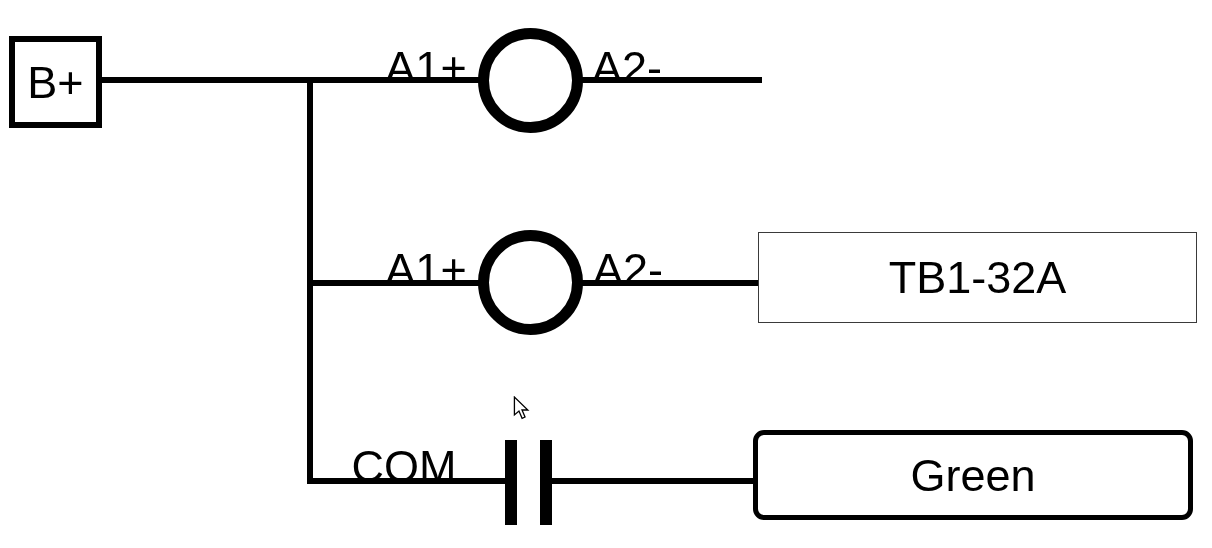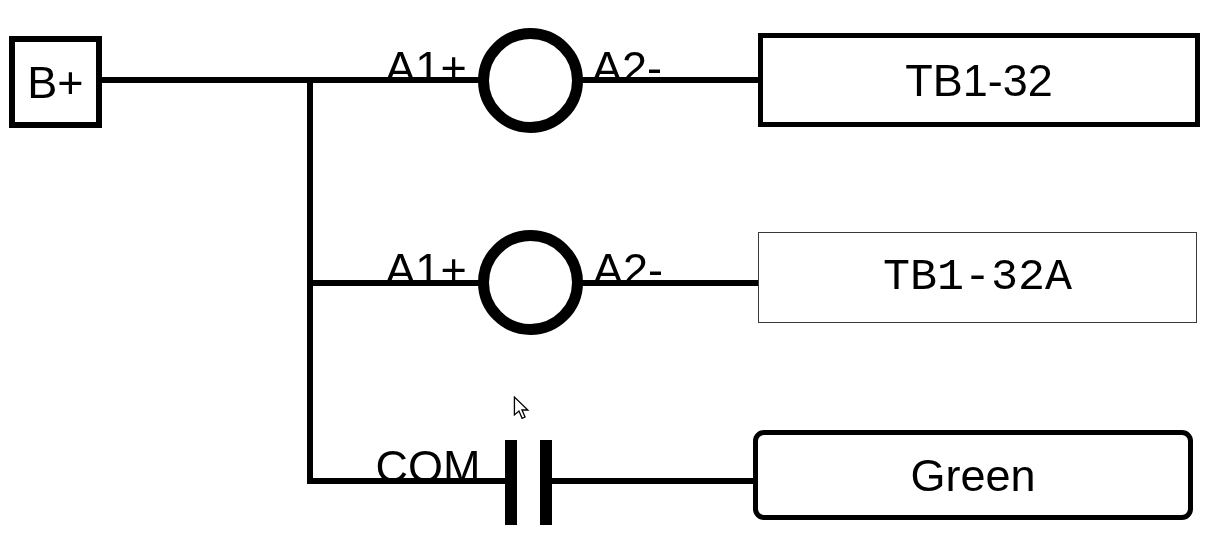--- a/index.html
+++ b/index.html
@@ -28,21 +28,21 @@
     background: var(--bg);
     border: 5px solid var(--line);
     display: flex;
     align-items: center;
     justify-content: center;
     font-size: 45px;
     line-height: 1;
     box-sizing: border-box;
   }
   .box.source { border-width: 6px; }
-  .box.thin { border: 1px solid var(--thin); font-family: Liberation Mono, monospace; }
+  .box.thin { border: 1px solid var(--thin); }
 
   
   .coil {
     position: absolute;
     width: 105px;
     height: 105px;
     border: 11px solid var(--line);
     border-radius: 50%;
     background: var(--bg);
     box-sizing: border-box;
@@ -81,32 +81,29 @@
   <div class="wire h" style="left:307px; top:478px; width:200px;"></div>
   <div class="wire h" style="left:550px; top:478px; width:207px;"></div>
 
   <div class="box source" style="left:9px; top:36px; width:93px; height:92px;">
     <span>B+</span>
   </div>
 
   <div class="lbl" style="left:426px; top:10px;">A1+</div>
   <div class="lbl" style="left:627px; top:10px;">A2-</div>
   <div class="coil" style="left:478px; top:28px;"></div>
-  <div class="box" style="left:758px; top:33px; width:442px; height:94px;">
-    <span>TB1-32</span>
-  </div>
 
   <div class="lbl" style="left:426px; top:212px;">A1+</div>
   <div class="lbl" style="left:628px; top:212px;">A2-</div>
   <div class="coil" style="left:478px; top:230px;"></div>
   <div class="box thin" style="left:758px; top:232px; width:439px; height:91px;">
     <span>TB1-32A</span>
   </div>
 
-  <div class="lbl" style="left:428px; top:409px;">COM</div>
+  <div class="lbl" style="left:404px; top:409px;">COM</div>
   <div class="contact-bar" style="left:505px; top:440px;"></div>
   <div class="contact-bar" style="left:540px; top:440px;"></div>
   <div class="box" style="left:753px; top:430px; width:440px; height:90px;border-radius:11px;">
     <span>Green</span>
   </div>
 
   <div class="cursor">
     <svg width="18" height="26" viewBox="0 0 16 24">
       <path d="M1,1 L1,17.5 L5.2,13.9 L8.1,20.6 L10.8,19.4 L8,12.9 L13.4,12.9 Z" fill="#ffffff" stroke="#000000" stroke-width="1.2" stroke-linejoin="miter"></path>
     </svg>

